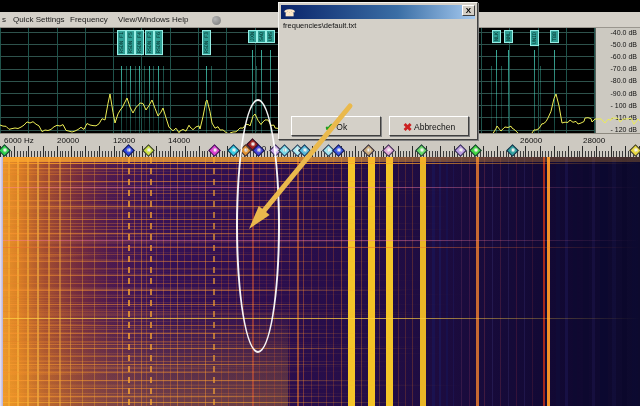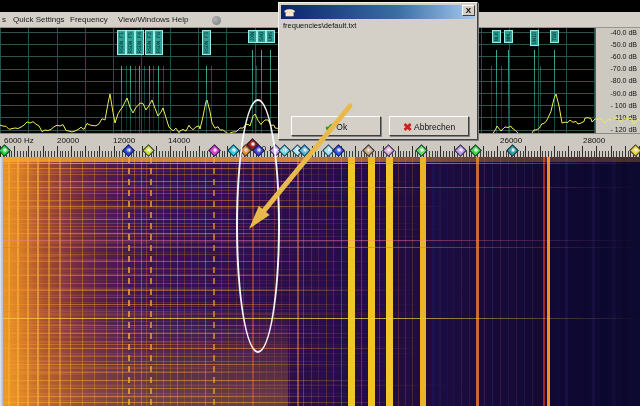--- a/index.html
+++ b/index.html
@@ -175,21 +175,21 @@
 
   <div class="ruler">
     <div class="ticks-minor"></div>
     <div class="ticks-major"></div>
     <div id="freq-labels">
         <div class="freq-label" style="left: 4px;">6000 Hz</div>
         <div class="freq-label" style="left: 57px;">20000</div>
         <div class="freq-label" style="left: 113px;">12000</div>
         <div class="freq-label" style="left: 168px;">14000</div>
         <div class="freq-label" style="left: 244px; margin-top: 8px;">16000</div>
-        <div class="freq-label" style="left: 500px;">26000</div>
+        <div class="freq-label" style="left: 520px;">26000</div>
         <div class="freq-label" style="left: 583px;">28000</div>
       </div>
     <div id="markers">
         <div class="marker" style="left: 0px; top: 12px; background: radial-gradient(circle at 50% 40%, rgba(255, 255, 255, 0.75) 0px, rgba(255, 255, 255, 0.75) 1px, rgb(45, 210, 74) 2.5px);"></div>
         <div class="marker" style="left: 124px; top: 12px; background: radial-gradient(circle at 50% 40%, rgba(255, 255, 255, 0.75) 0px, rgba(255, 255, 255, 0.75) 1px, rgb(46, 70, 224) 2.5px);"></div>
         <div class="marker" style="left: 144px; top: 12px; background: radial-gradient(circle at 50% 40%, rgba(255, 255, 255, 0.75) 0px, rgba(255, 255, 255, 0.75) 1px, rgb(202, 223, 62) 2.5px);"></div>
         <div class="marker" style="left: 210px; top: 12px; background: radial-gradient(circle at 50% 40%, rgba(255, 255, 255, 0.75) 0px, rgba(255, 255, 255, 0.75) 1px, rgb(220, 62, 210) 2.5px);"></div>
         <div class="marker" style="left: 229px; top: 12px; background: radial-gradient(circle at 50% 40%, rgba(255, 255, 255, 0.75) 0px, rgba(255, 255, 255, 0.75) 1px, rgb(53, 203, 224) 2.5px);"></div>
         <div class="marker" style="left: 241px; top: 12px; background: radial-gradient(circle at 50% 40%, rgba(255, 255, 255, 0.75) 0px, rgba(255, 255, 255, 0.75) 1px, rgb(224, 145, 47) 2.5px);"></div>
         <div class="marker" style="left: 248px; top: 6px; background: radial-gradient(circle at 50% 40%, rgba(255, 255, 255, 0.75) 0px, rgba(255, 255, 255, 0.75) 1px, rgb(160, 32, 32) 2.5px);"></div>

